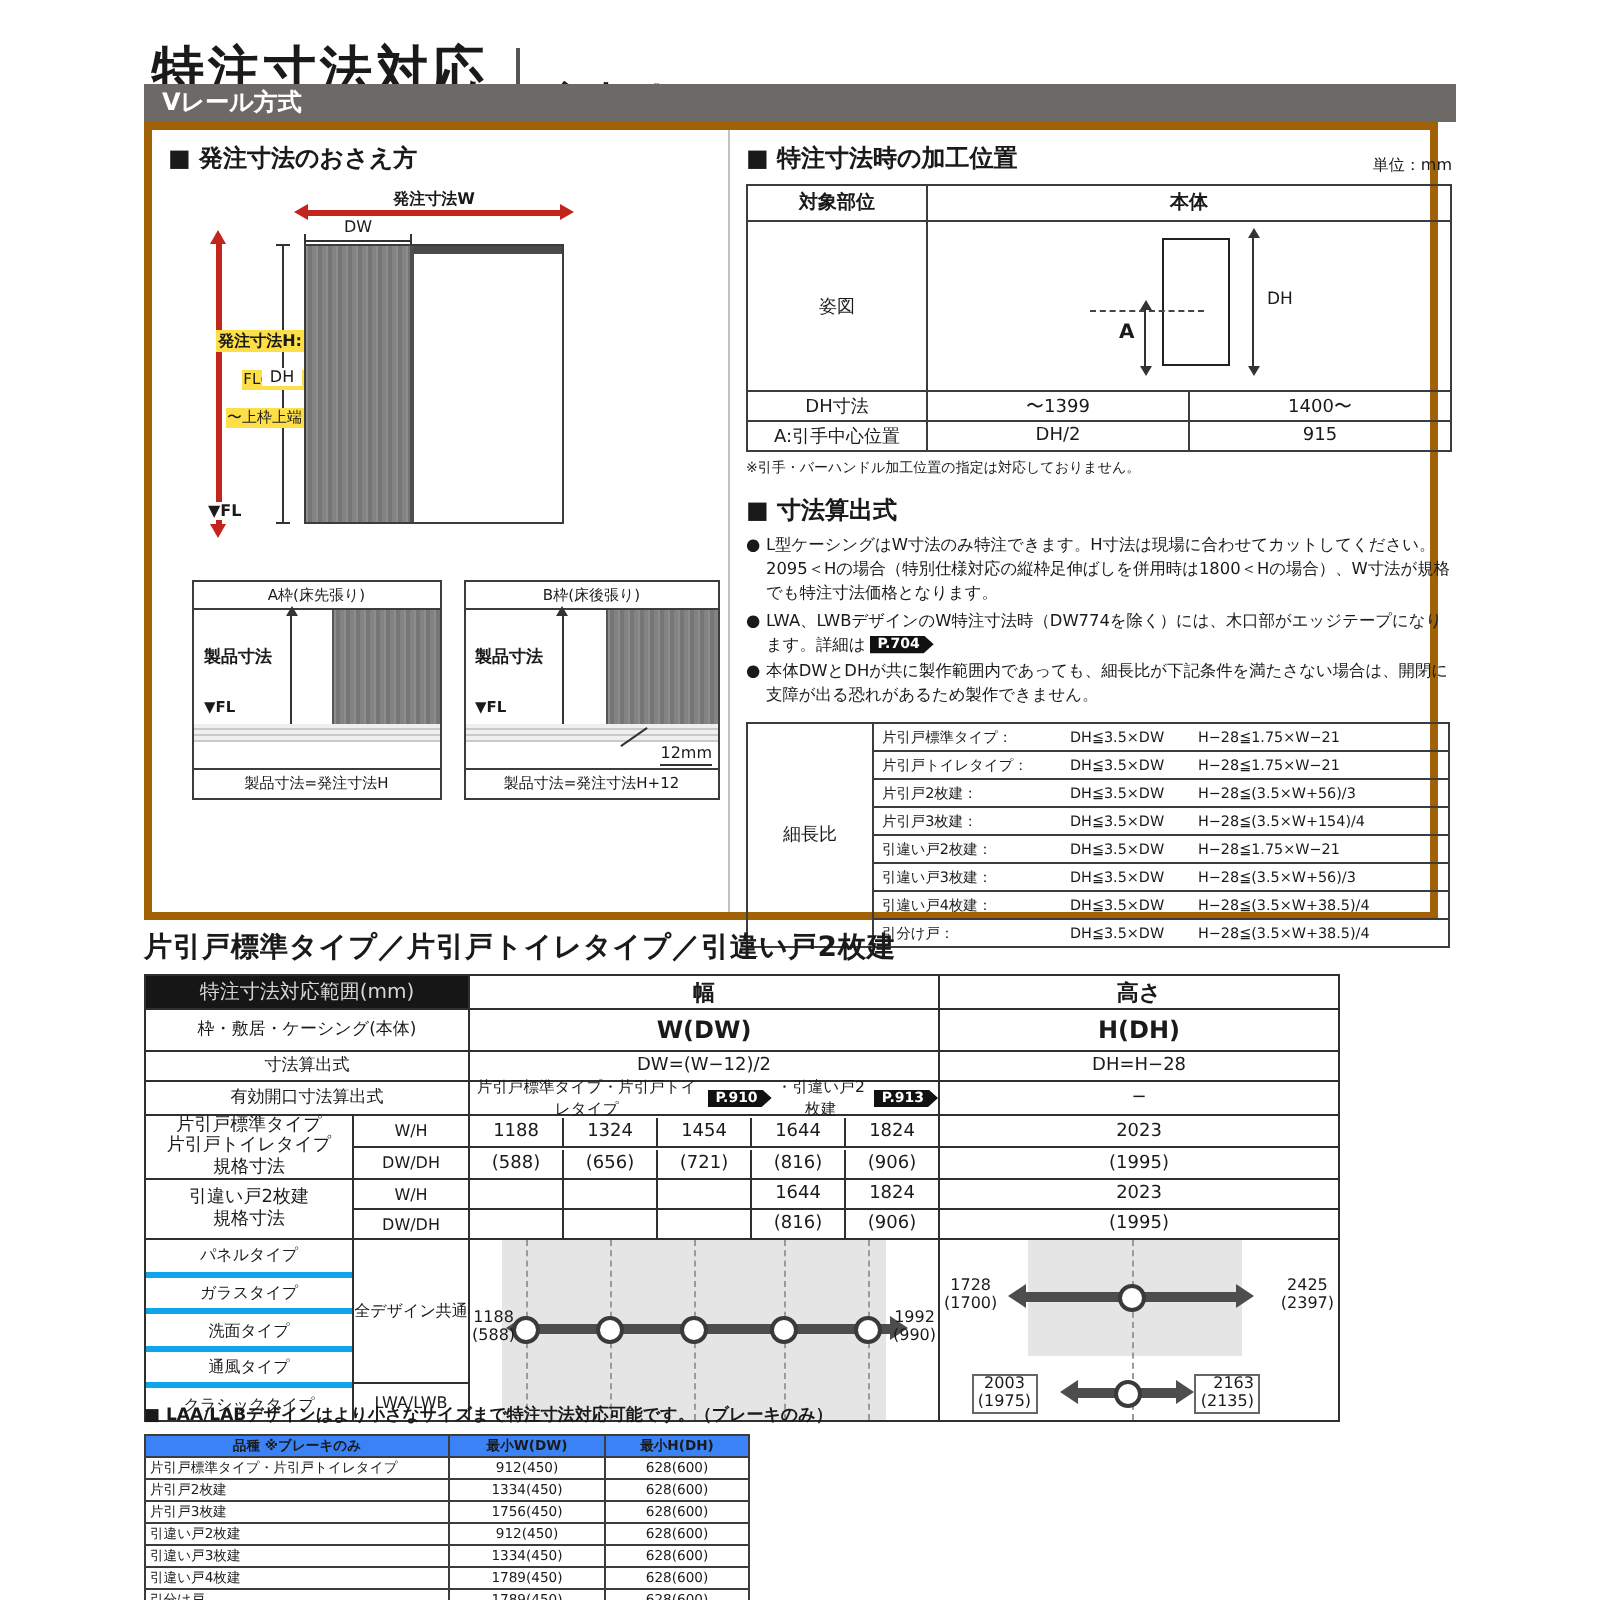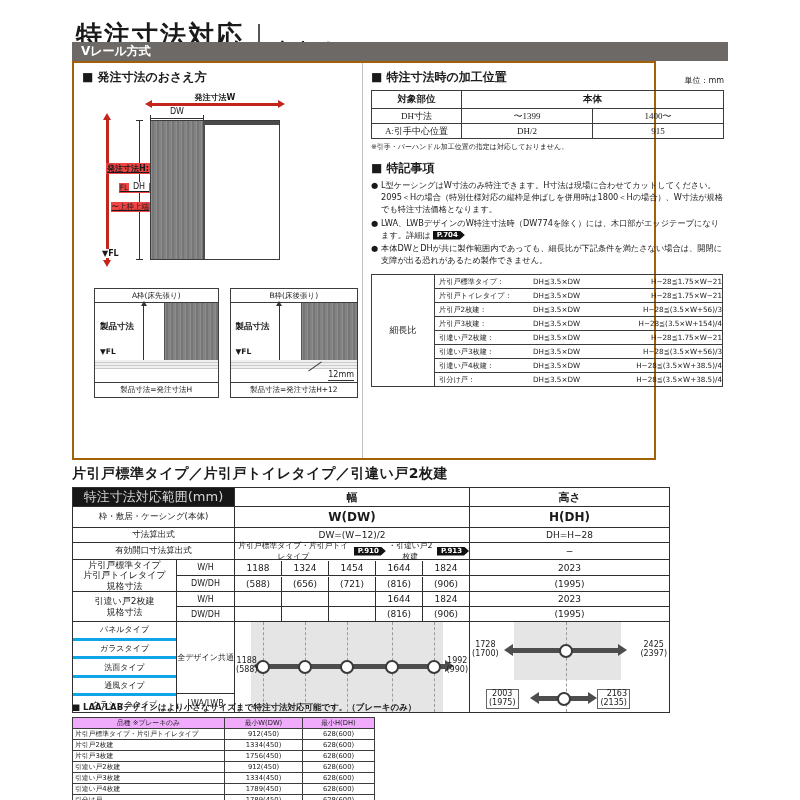--- a/index.html
+++ b/index.html
@@ -6,21 +6,21 @@
   .page{position:relative;width:800px;height:800px;background:#fff;overflow:hidden;
         font-family:"DejaVu Sans","Liberation Sans",sans-serif;color:#1a1a1a;}
   
   .hdr{position:absolute;left:76px;top:6px;display:flex;align-items:center;gap:14px;}
   .title{font-size:26px;font-weight:bold;letter-spacing:2px;}
   .hdr-div{width:2px;height:22px;background:#555;}
   .subtitle{font-size:19px;font-weight:bold;letter-spacing:1px;margin-top:32px;}
   .graybar{position:absolute;left:72px;top:42px;width:656px;height:19px;background:#6d6966;
            color:#fff;font-size:12px;font-weight:bold;line-height:19px;padding-left:9px;box-sizing:border-box;}
   
-  .frame{position:absolute;left:72px;top:61px;width:584px;height:399px;border:2px solid #a16207;
+  .frame{position:absolute;left:72px;top:61px;width:647px;height:399px;border:4px solid #a16207;
          box-sizing:border-box;display:flex;}
   .colL{width:288px;box-sizing:border-box;padding:6px 4px 0 8px;}
   .colR{flex:1;box-sizing:border-box;border-left:1px solid #c4c0bd;padding:6px 6px 0 8px;}
   .sechead{font-size:12px;font-weight:bold;}
   
   .orderdiag{position:relative;height:180px;margin:6px 0 0 12px;width:268px;}
   .od-wlabel{position:absolute;left:56px;width:130px;top:0;text-align:center;font-size:8px;font-weight:bold;z-index:3;}
   .redh{position:absolute;height:3px;background:#c3241c;}
   .redh:before{content:"";position:absolute;left:-7px;top:-3px;border-top:4.5px solid transparent;border-bottom:4.5px solid transparent;border-right:7px solid #c3241c;}
   .redh:after{content:"";position:absolute;right:-7px;top:-3px;border-top:4.5px solid transparent;border-bottom:4.5px solid transparent;border-left:7px solid #c3241c;}
@@ -32,21 +32,21 @@
   .measureh{position:absolute;height:1px;background:#333;}
   .measureh:before,.measureh:after{content:"";position:absolute;top:-3px;width:1px;height:7px;background:#333;}
   .measureh:before{left:0;} .measureh:after{right:0;}
   .od-dwline{left:56px;width:54px;top:26px;}
   .od-opening{position:absolute;left:56px;top:28px;width:130px;height:140px;border:1px solid #3c3c3c;box-sizing:border-box;}
   .rail{position:absolute;left:0;right:0;top:0;height:4px;background:#4a4a4a;}
   .grain{background:repeating-linear-gradient(90deg,#8d8d8d 0 1px,#767676 1px 3px,#838383 3px 5px);}
   .od-door{position:absolute;left:0;top:0;bottom:0;width:54px;border-right:2px solid #4e4e4e;box-sizing:border-box;}
   .od-redv{left:12px;top:28px;height:140px;}
   .od-hlabel{position:absolute;left:0;top:64px;width:56px;text-align:right;z-index:3;}
-  .od-hlabel span{display:inline-block;background:#ef4444;padding:0 1px;text-decoration:underline;}
+  .od-hlabel span{display:inline-block;background:#fde047;padding:0 1px;}
   .od-h1{font-size:8px;font-weight:bold;}
   .od-h2,.od-h3{font-size:7.5px;}
   .measv{position:absolute;width:1px;background:#333;}
   .measv:before,.measv:after{content:"";position:absolute;left:-3px;width:7px;height:1px;background:#333;}
   .measv:before{top:0;} .measv:after{bottom:0;}
   .od-dhline{left:45px;top:28px;height:140px;}
   .od-dh{position:absolute;left:35px;top:90px;width:20px;text-align:center;font-size:8px;background:#fff;z-index:3;}
   .od-fl{position:absolute;left:8px;top:157px;font-size:8px;font-weight:bold;background:#fff;z-index:3;}
   
   .framesrow{display:flex;margin:16px 0 0 12px;gap:12px;}
@@ -62,21 +62,21 @@
   .fb-floor{position:absolute;left:0;right:0;bottom:0;height:9px;
             background:repeating-linear-gradient(0deg,#c9c9c9 0 1px,#efefef 1px 3px);}
   .fb-annot{position:relative;height:13px;}
   .fb-gap{position:absolute;right:3px;top:0;font-size:8px;border-bottom:1px solid #333;line-height:11px;}
   .fb-leader{position:absolute;right:34px;top:-3px;width:16px;height:1px;background:#333;transform:rotate(-35deg);}
   .fb-formula{height:14px;line-height:14px;border-top:1px solid #3c3c3c;text-align:center;font-size:7.5px;}
   
   .prochead-row{display:flex;justify-content:space-between;align-items:flex-end;}
   .unit{font-size:8px;}
   table{border-collapse:collapse;}
-  .proc{width:352px;margin-top:4px;table-layout:fixed;font-family:Liberation Serif, serif;}
+  .proc{width:352px;margin-top:4px;table-layout:fixed;}
   .proc td{border:1px solid #3c3c3c;text-align:center;font-size:9px;padding:0;}
   .proc .hd{font-weight:bold;font-size:9.5px;height:17px;}
   .fig{position:relative;height:84px;}
   .fig-rect{position:absolute;left:45%;top:8px;width:34px;height:64px;border:1.5px solid #222;box-sizing:border-box;background:#fff;}
   .fig-dash{position:absolute;left:31%;top:44px;width:22%;border-top:1px dashed #444;}
   .fig-a{position:absolute;left:calc(45% - 22px);top:50px;font-size:10px;font-weight:bold;}
   .fig-aarrow{left:calc(45% - 9px);top:44px;height:28px;}
   .fig-dharrow{left:calc(45% + 45px);top:8px;height:64px;}
   .fig-dh{position:absolute;left:calc(45% + 52px);top:34px;font-size:8.5px;}
   .procnote{font-size:7px;margin:3px 0 8px 0;}
@@ -86,26 +86,26 @@
   .bullet .bm{flex:0 0 10px;}
   .badge{display:inline-block;background:#111;color:#fff;font-size:7px;font-weight:bold;
          line-height:9px;height:9px;padding:0 7px 0 4px;margin-left:2px;vertical-align:1px;
          clip-path:polygon(0 0,calc(100% - 5px) 0,100% 50%,calc(100% - 5px) 100%,0 100%);}
   
   .slender{display:flex;border:1px solid #3c3c3c;margin-top:7px;width:352px;box-sizing:border-box;}
   .sl-label{flex:0 0 62px;border-right:1px solid #3c3c3c;display:flex;align-items:center;justify-content:center;font-size:9px;}
   .sl-rows{flex:1;}
   .sl-row{display:flex;align-items:center;height:13px;border-bottom:1px solid #3c3c3c;font-size:7.2px;white-space:nowrap;}
   .sl-row:last-child{border-bottom:none;}
-  .sl-t{flex:0 0 94px;padding-left:4px;} .sl-f1{flex:0 0 64px;} .sl-f2{flex:1;text-align:right;}
+  .sl-t{flex:0 0 94px;padding-left:4px;} .sl-f1{flex:0 0 64px;} .sl-f2{flex:1;}
   
   .bheading{position:absolute;left:72px;top:465px;font-size:14px;font-weight:bold;letter-spacing:0.5px;}
   .bigtable{position:absolute;left:72px;top:487px;width:597px;table-layout:fixed;}
   .bigtable td{border:1px solid #2f2f2f;text-align:center;vertical-align:middle;font-size:9px;padding:0;}
-  .bigtable .dark{background:#161616;color:#d6d6d6;font-size:13px;}
+  .bigtable .dark{background:#161616;color:#d6d6d6;font-size:10px;}
   .bigtable .bighd{font-weight:bold;font-size:11px;height:16px;}
   .bigtable .wdw{font-weight:bold;font-size:12px;height:20px;}
   .bigtable .lbl{font-size:8.5px;}
   .stdlbl{font-size:7.5px;line-height:1.15;}
   .numrow{display:flex;height:100%;align-items:center;}
   .numrow span{flex:1;border-left:1px solid #2f2f2f;line-height:14px;height:14px;}
   .numrow span:first-child{border-left:none;}
   .openrow{display:flex;align-items:center;justify-content:center;font-size:7.8px;height:16px;}
   .designs{height:90px;display:flex;flex-direction:column;}
   .designs div{flex:1;display:flex;align-items:center;justify-content:center;font-size:8px;border-bottom:3px solid #0ea5e9;}
@@ -124,21 +124,21 @@
   .rlab.boxed{background:#fff;border:1px solid #666;padding:0 2px;}
   .thinva{position:absolute;width:1px;background:#333;}
   .thinva:before{content:"";position:absolute;top:-5px;left:-2.5px;border-left:3px solid transparent;border-right:3px solid transparent;border-bottom:5px solid #333;}
   .thinva:after{content:"";position:absolute;bottom:-5px;left:-2.5px;border-left:3px solid transparent;border-right:3px solid transparent;border-top:5px solid #333;}
   
   .laa{position:absolute;left:72px;top:702px;}
   .laa-head{font-size:8.5px;font-weight:bold;}
   .laa-t{margin-top:3px;table-layout:fixed;width:302px;}
   .laa-t td{border:1px solid #3c3c3c;font-size:6.8px;padding:0 2px;height:10px;text-align:center;}
   .laa-t td.kind{text-align:left;}
-  .laa-t .lh{font-weight:normal;background:#f0abfc;}
+  .laa-t .lh{font-weight:bold;background:#3b82f6;}
 </style>
 </head>
 <body>
 
 <div class="page">
 
   <div class="hdr">
     <span class="title">特注寸法対応</span>
     <span class="hdr-div"></span>
     <span class="subtitle">室内引戸</span>
@@ -214,35 +214,48 @@
         <colgroup>
             <col style="width:90px">
             <col style="width:131px">
             <col style="width:131px">
           </colgroup>
         <tbody>
             <tr>
           <td class="hd">対象部位</td>
           <td class="hd" colspan="2">本体</td>
         </tr>
+        <tr>
+          <td>姿図</td>
+          <td colspan="2">
+            <div class="fig">
+              <div class="fig-rect"></div>
+              <div class="fig-dash"></div>
+              <div class="fig-a">A</div>
+              <div class="thinva fig-aarrow"></div>
+              <div class="thinva fig-dharrow"></div>
+              <div class="fig-dh">DH</div>
+            </div>
+          </td>
+        </tr>
         <tr style="height:15px;">
           <td>DH寸法</td>
           <td>〜1399</td>
           <td>1400〜</td>
         </tr>
         <tr style="height:15px;">
           <td>A:引手中心位置</td>
           <td>DH/2</td>
           <td>915</td>
         </tr>
       </tbody>
         </table>
       <div class="procnote">※引手・バーハンドル加工位置の指定は対応しておりません。</div>
 
-      <div class="sechead">■ 特記事項</div>
+      <div class="sechead">■ 寸法算出式</div>
       <div class="bullets">
         <div class="bullet">
           <span class="bm">●</span>
           <span>L型ケーシングはW寸法のみ特注できます。H寸法は現場に合わせてカットしてください。2095＜Hの場合（特別仕様対応の縦枠足伸ばしを併用時は1800＜Hの場合）、W寸法が規格でも特注寸法価格となります。</span>
         </div>
         <div class="bullet">
           <span class="bm">●</span>
           <span><span>LWA、LWBデザインのW特注寸法時（DW774を除く）には、木口部がエッジテープになります。詳細は</span><span class="badge">P.704</span></span>
         </div>
         <div class="bullet">

